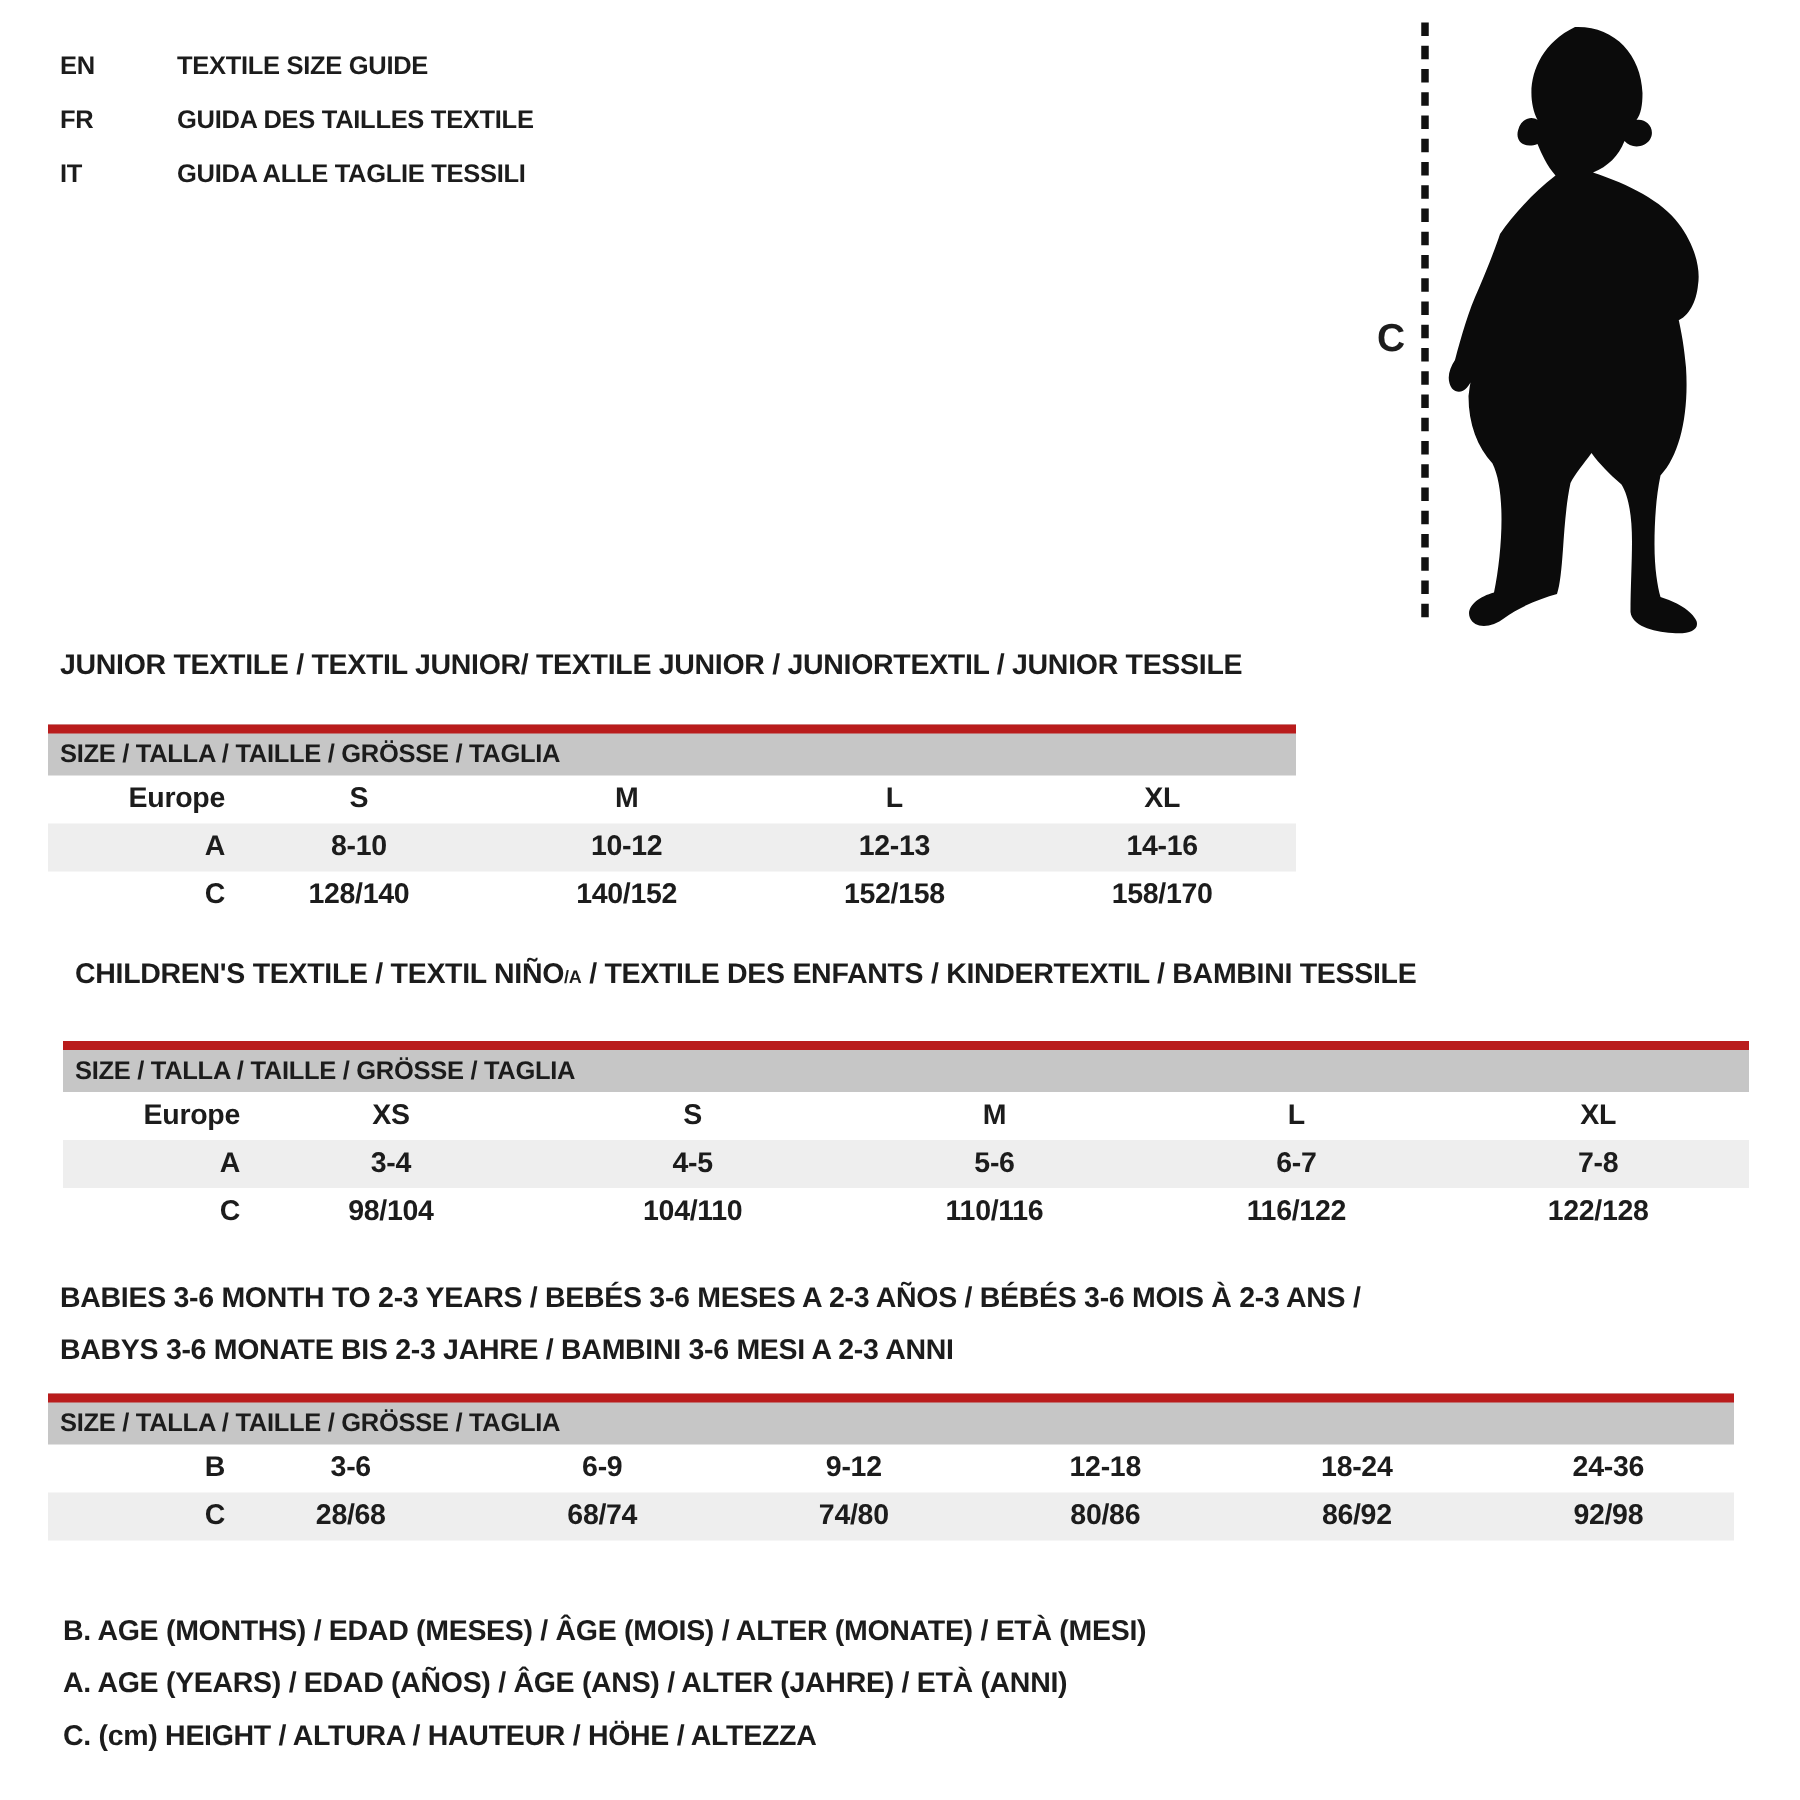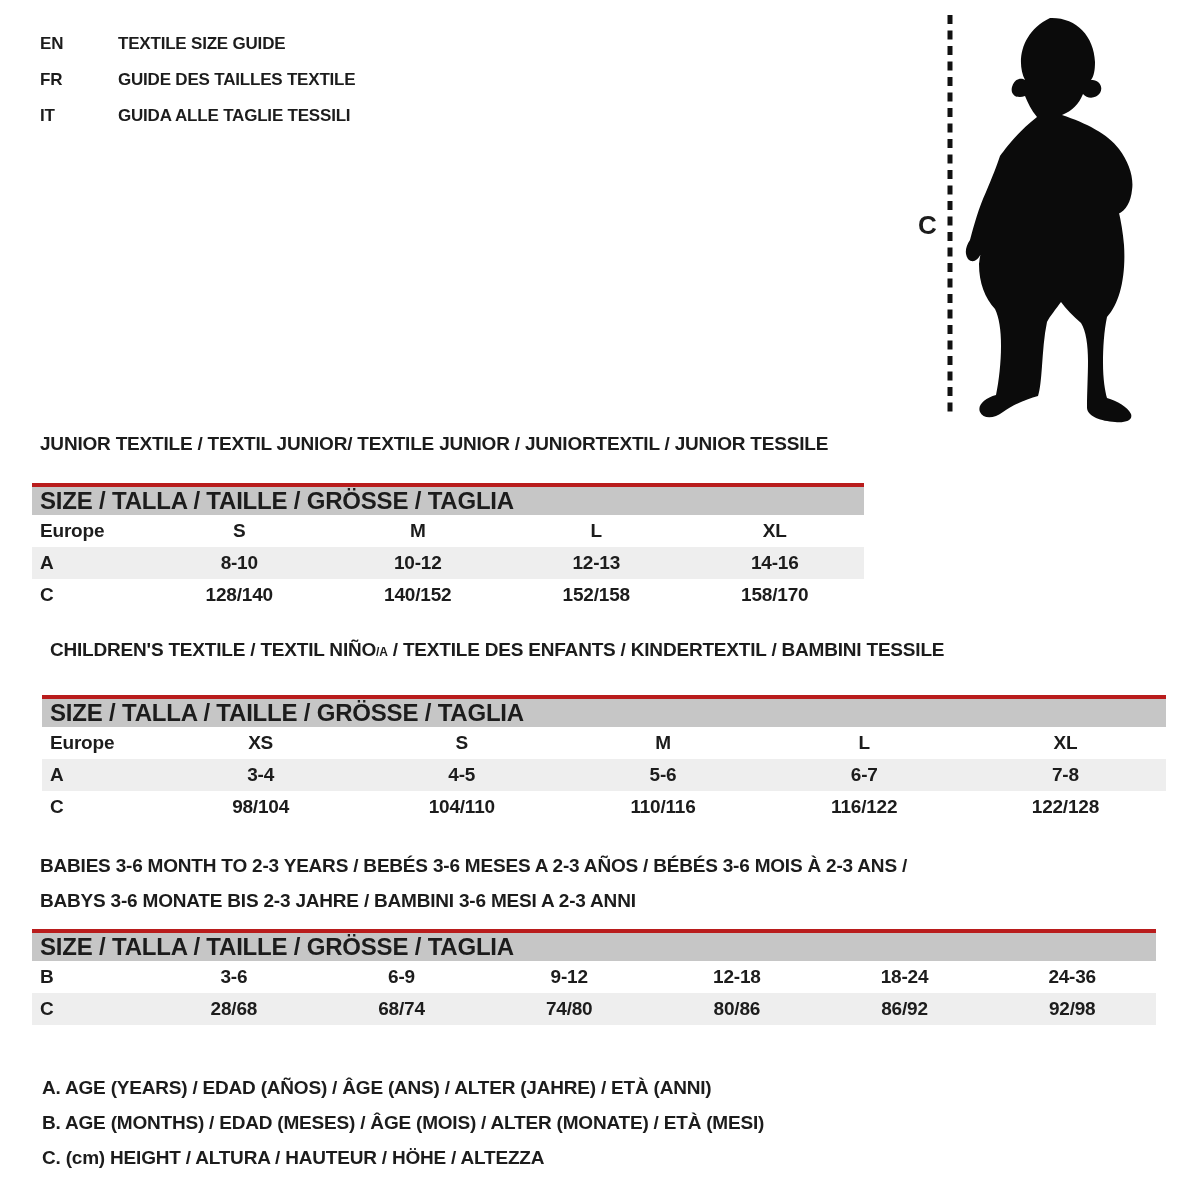--- a/index.html
+++ b/index.html
@@ -24,45 +24,45 @@
   
   .section{position:absolute;left:32px;}
   .section-junior{top:432px;width:832px;}
   .section-children{top:638px;width:1124px;margin-left:10px;}
   .section-babies{top:848px;width:1124px;}
   .section-title{font-size:19px;line-height:23px;padding-left:8px;}
   .section-title .sub-small{font-size:12px;}
   .babies-title{line-height:35px;}
   .size-bar{
     background:#c6c6c6;
-    border-top:4px solid #b91c1c;
+    border-top:6px solid #b91c1c;
     height:28px;line-height:28px;
-    font-size:24px;padding-left:8px;
+    font-size:17px;padding-left:8px;
   }
   .mt-junior{margin-top:28px;}
   .mt-children{margin-top:31px;}
   .mt-babies{margin-top:11px;}
   .trow{display:flex;height:32px;align-items:center;font-size:19px;}
   .trow.shaded{background:#eeeeee;}
   .tcell{flex:1;text-align:center;}
-  .tcell.tlabel{flex:0 0 110px;text-align:left;padding-left:8px;}
+  .tcell.tlabel{flex:0 0 110px;text-align:right;padding-left:8px;}
   
   .footnotes{position:absolute;left:42px;top:1070px;font-size:19px;line-height:35px;}
 </style>
 </head>
 <body>
 
 <div class="lang-list">
   <div class="lang-row">
     <span class="lang-code">EN</span>
     <span class="lang-title">TEXTILE SIZE GUIDE</span>
   </div>
   <div class="lang-row">
     <span class="lang-code">FR</span>
-    <span class="lang-title">GUIDE DES TAILLES TEXTILE</span>
+    <span class="lang-title">GUIDA DES TAILLES TEXTILE</span>
   </div>
   <div class="lang-row">
     <span class="lang-code">IT</span>
     <span class="lang-title">GUIDA ALLE TAGLIE TESSILI</span>
   </div>
 </div>
 
 <div class="figure">
   <svg width="265" height="440" viewBox="0 0 265 440">
     <line x1="55" y1="15" x2="55" y2="414" stroke="#111111" stroke-width="5" stroke-dasharray="9 6.5"></line>
@@ -195,16 +195,16 @@
         <div class="tcell">68/74</div>
         <div class="tcell">74/80</div>
         <div class="tcell">80/86</div>
         <div class="tcell">86/92</div>
         <div class="tcell">92/98</div>
       </div>
     </div>
 </div>
 
 <div class="footnotes">
+  <div>B. AGE (MONTHS) / EDAD (MESES) / ÂGE (MOIS) / ALTER (MONATE) / ETÀ (MESI)</div>
   <div>A. AGE (YEARS) / EDAD (AÑOS) / ÂGE (ANS) / ALTER (JAHRE) / ETÀ (ANNI)</div>
-  <div>B. AGE (MONTHS) / EDAD (MESES) / ÂGE (MOIS) / ALTER (MONATE) / ETÀ (MESI)</div>
   <div>C. (cm) HEIGHT / ALTURA / HAUTEUR / HÖHE / ALTEZZA</div>
 </div>
 
 </body></html>

